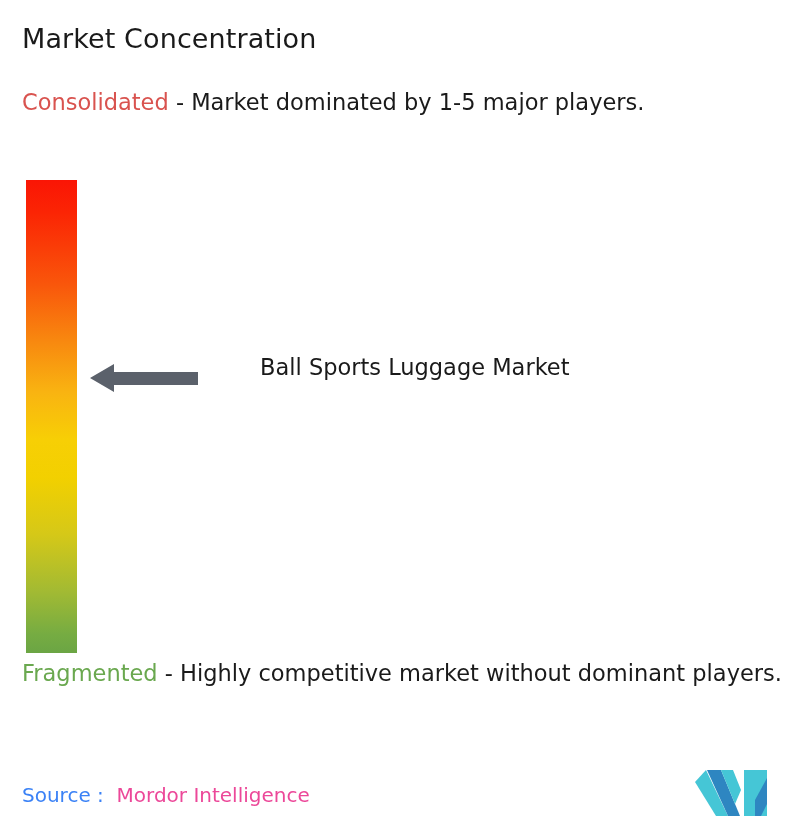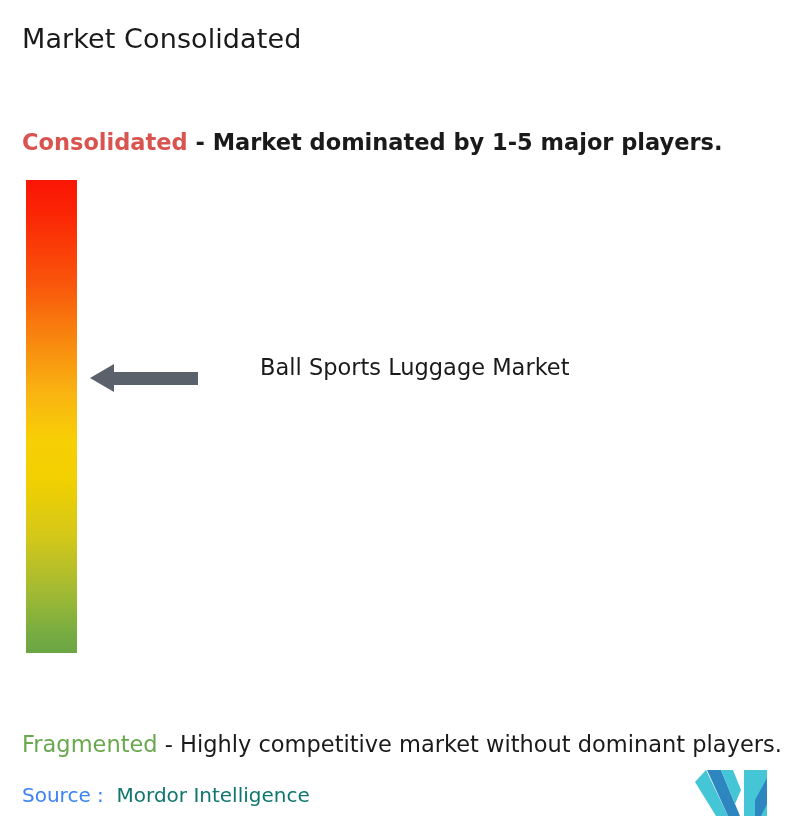--- a/index.html
+++ b/index.html
@@ -30,22 +30,21 @@
 
   
   .legend-top {
     position: absolute;
     left: 22px;
     top: 86px;
     width: 752px;
     font-size: 22.5px;
     line-height: 33px;
     color: #1a1a1a;
-    font-weight: 700;
-    margin-top: 40px;
+    font-weight: 400;
   }
   .legend-top .term {
     color: #d9534f;
   }
 
   
   .gradient-bar {
     position: absolute;
     left: 26px;
     top: 180px;
@@ -85,21 +84,21 @@
     line-height: 35px;
     color: #1a1a1a;
     font-weight: 400;
     margin-left: 46px;
   }
 
   
   .legend-bottom {
     position: absolute;
     left: 22px;
-    top: 728px;
+    top: 657px;
     width: 760px;
     font-size: 22.5px;
     line-height: 33px;
     color: #1a1a1a;
     font-weight: 400;
   }
   .legend-bottom .term {
     color: #6aa84f;
   }
 
@@ -108,35 +107,35 @@
     position: absolute;
     left: 22px;
     top: 782px;
     font-size: 20px;
     line-height: 26px;
     color: #8c8c8c;
     font-weight: 400;
     white-space: nowrap;
   }
   .source-line .source-label { color: #3b82f6; }
-  .source-line .source-value { color: #0f766e; margin-top: 48px; }
+  .source-line .source-value { color: #ec4899; margin-top: 48px; }
 
   
   .brand-logo {
     position: absolute;
     left: 695px;
     top: 770px;
     width: 72px;
     height: 46px;
   }
 </style>
 </head>
 <body>
 
-<div class="page-title">Market Consolidated</div>
+<div class="page-title">Market Concentration</div>
 
 <div class="legend-top"><span class="term">Consolidated</span><span> - Market dominated by 1-5 major players.</span></div>
 
 <div class="gradient-bar"></div>
 
 <div class="callout-arrow">
   <svg width="108" height="30" viewBox="0 0 108 30" xmlns="http://www.w3.org/2000/svg">
     <polygon points="0,15 24,1 24,9 108,9 108,22 24,22 24,29" fill="#5b616b"></polygon>
   </svg>
 </div>

